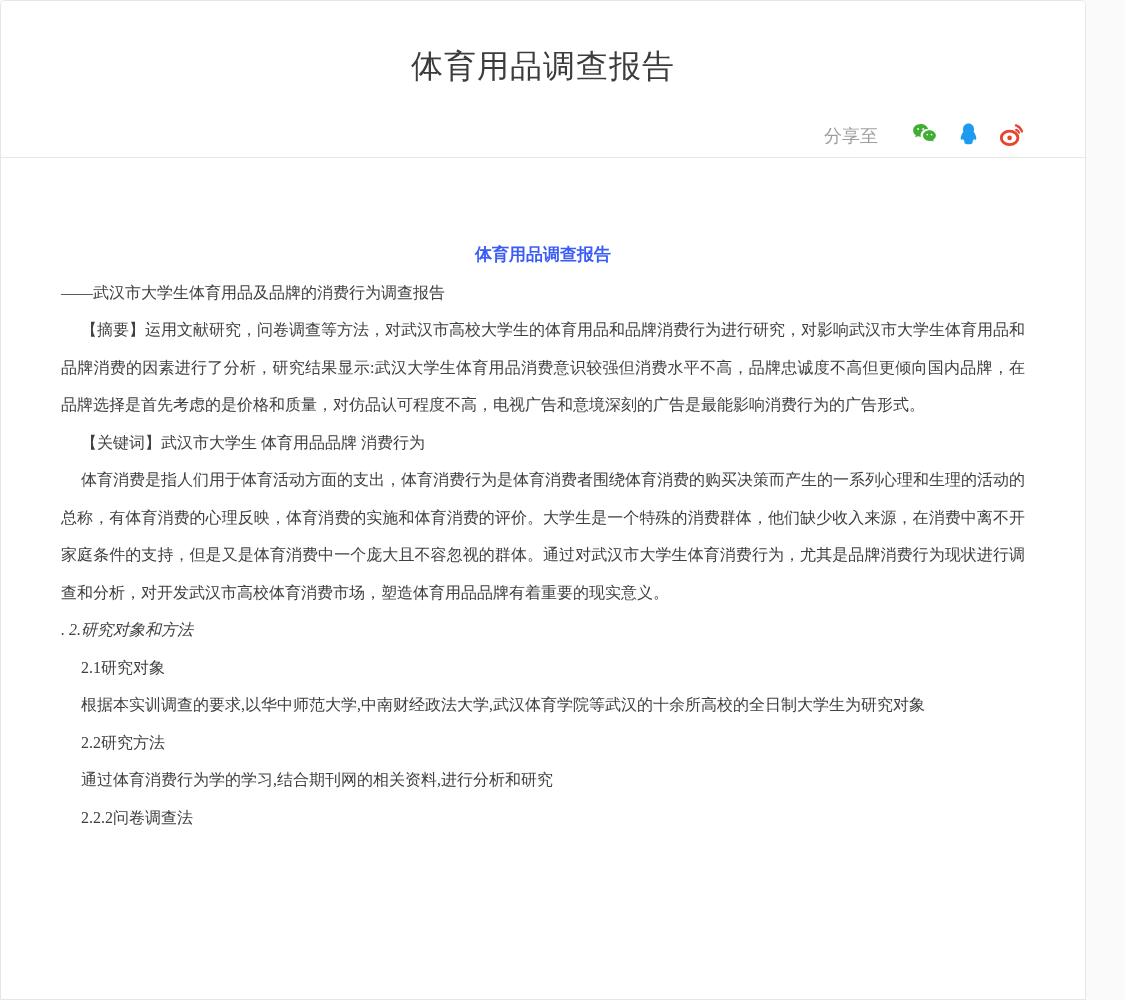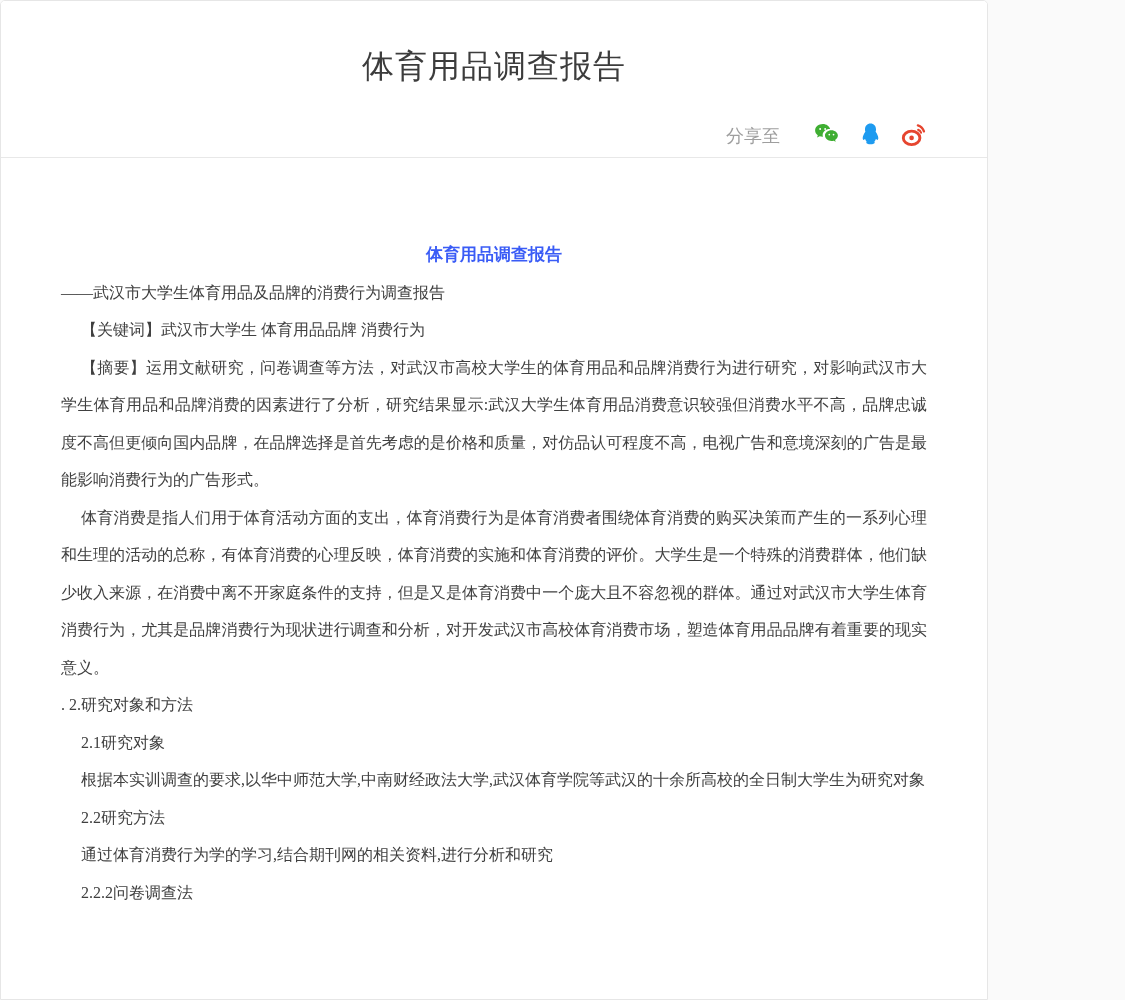--- a/index.html
+++ b/index.html
@@ -3,21 +3,21 @@
 <meta charset="utf-8">
 <style>
   html, body { margin: 0; padding: 0; }
   body {
     width: 1125px; height: 1000px;
     background: #fafafa;
     font-family: "Liberation Sans", "DejaVu Sans", sans-serif;
     overflow: hidden;
   }
   .page {
-    width: 988px; height: 1000px;
+    width: 1086px; height: 1000px;
     box-sizing: border-box;
     background: #ffffff;
     border: 1px solid #e6e6e6;
     border-radius: 5px 5px 0 0;
     overflow: hidden;
   }
   
   .hdr {
     height: 157px;
     box-sizing: border-box;
@@ -64,21 +64,21 @@
   }
   .article p { margin: 0; padding: 0; }
   .a-title {
     text-align: center;
     font-weight: 700;
     font-size: 17px;
     color: #3a5cf6;
   }
   .a-subtitle { text-align: left; }
   .para { text-indent: 20px; }
-  .para.noindent { text-indent: 0; }
+  .para.noindent { text-indent: 0; font-style: italic; }
 </style>
 </head>
 <body>
 
 <div class="page">
 
   <div class="hdr">
     <h1>体育用品调查报告</h1>
     <div class="share-bar">
       <span class="share-label">分享至</span>
@@ -108,22 +108,22 @@
           <path d="M17.8 9.2a4.6 4.6 0 0 1 3 3" fill="none" stroke="#e6452f" stroke-width="2.2" stroke-linecap="round"></path>
         </svg>
       </a>
     </div>
   </div>
 
   <div class="article">
     <p class="a-title">体育用品调查报告</p>
     <p class="a-subtitle">——武汉市大学生体育用品及品牌的消费行为调查报告</p>
 
+    <p class="para">【摘要】运用文献研究，问卷调查等方法，对武汉市高校大学生的体育用品和品牌消费行为进行研究，对影响武汉市大学生体育用品和品牌消费的因素进行了分析，研究结果显示:武汉大学生体育用品消费意识较强但消费水平不高，品牌忠诚度不高但更倾向国内品牌，在品牌选择是首先考虑的是价格和质量，对仿品认可程度不高，电视广告和意境深刻的广告是最能影响消费行为的广告形式。</p>
     <p class="para">【关键词】武汉市大学生 体育用品品牌 消费行为</p>
-    <p class="para">【摘要】运用文献研究，问卷调查等方法，对武汉市高校大学生的体育用品和品牌消费行为进行研究，对影响武汉市大学生体育用品和品牌消费的因素进行了分析，研究结果显示:武汉大学生体育用品消费意识较强但消费水平不高，品牌忠诚度不高但更倾向国内品牌，在品牌选择是首先考虑的是价格和质量，对仿品认可程度不高，电视广告和意境深刻的广告是最能影响消费行为的广告形式。</p>
     <p class="para">体育消费是指人们用于体育活动方面的支出，体育消费行为是体育消费者围绕体育消费的购买决策而产生的一系列心理和生理的活动的总称，有体育消费的心理反映，体育消费的实施和体育消费的评价。大学生是一个特殊的消费群体，他们缺少收入来源，在消费中离不开家庭条件的支持，但是又是体育消费中一个庞大且不容忽视的群体。通过对武汉市大学生体育消费行为，尤其是品牌消费行为现状进行调查和分析，对开发武汉市高校体育消费市场，塑造体育用品品牌有着重要的现实意义。</p>
     <p class="para noindent">. 2.研究对象和方法</p>
     <p class="para">2.1研究对象</p>
     <p class="para">根据本实训调查的要求,以华中师范大学,中南财经政法大学,武汉体育学院等武汉的十余所高校的全日制大学生为研究对象</p>
     <p class="para">2.2研究方法</p>
     <p class="para">通过体育消费行为学的学习,结合期刊网的相关资料,进行分析和研究</p>
     <p class="para">2.2.2问卷调查法</p>
   </div>
 
 </div>

